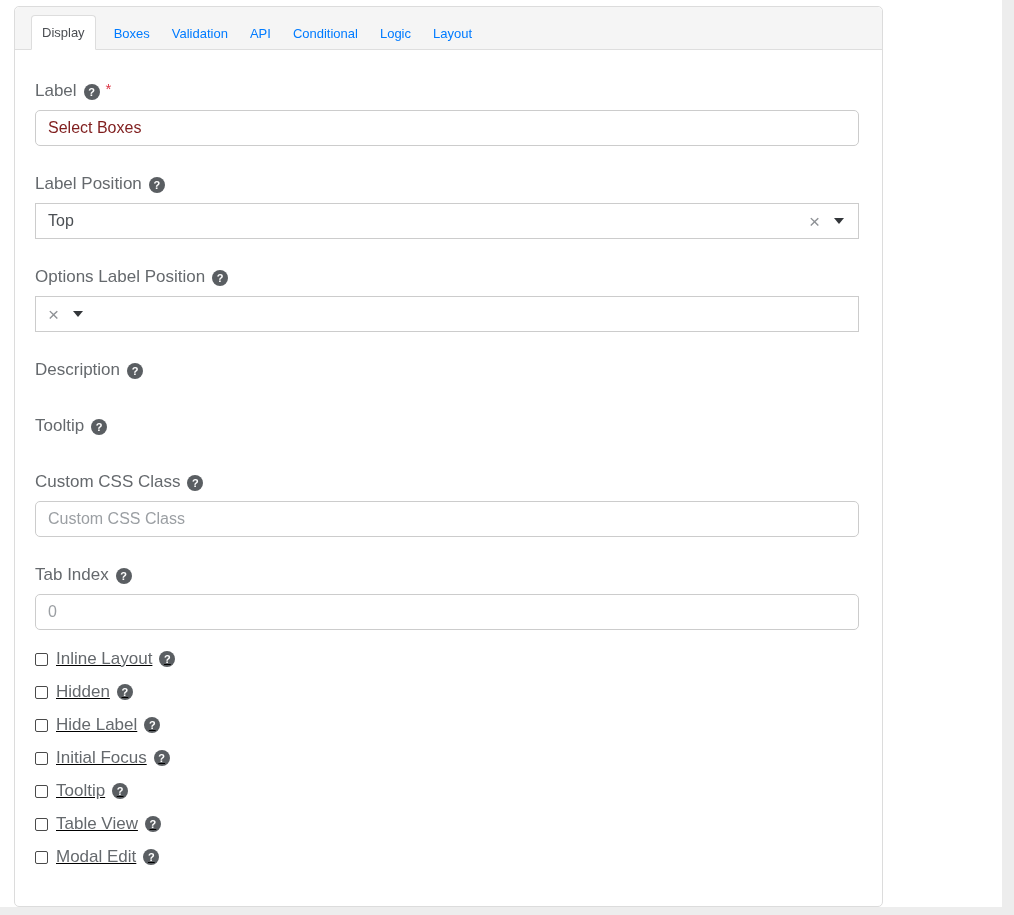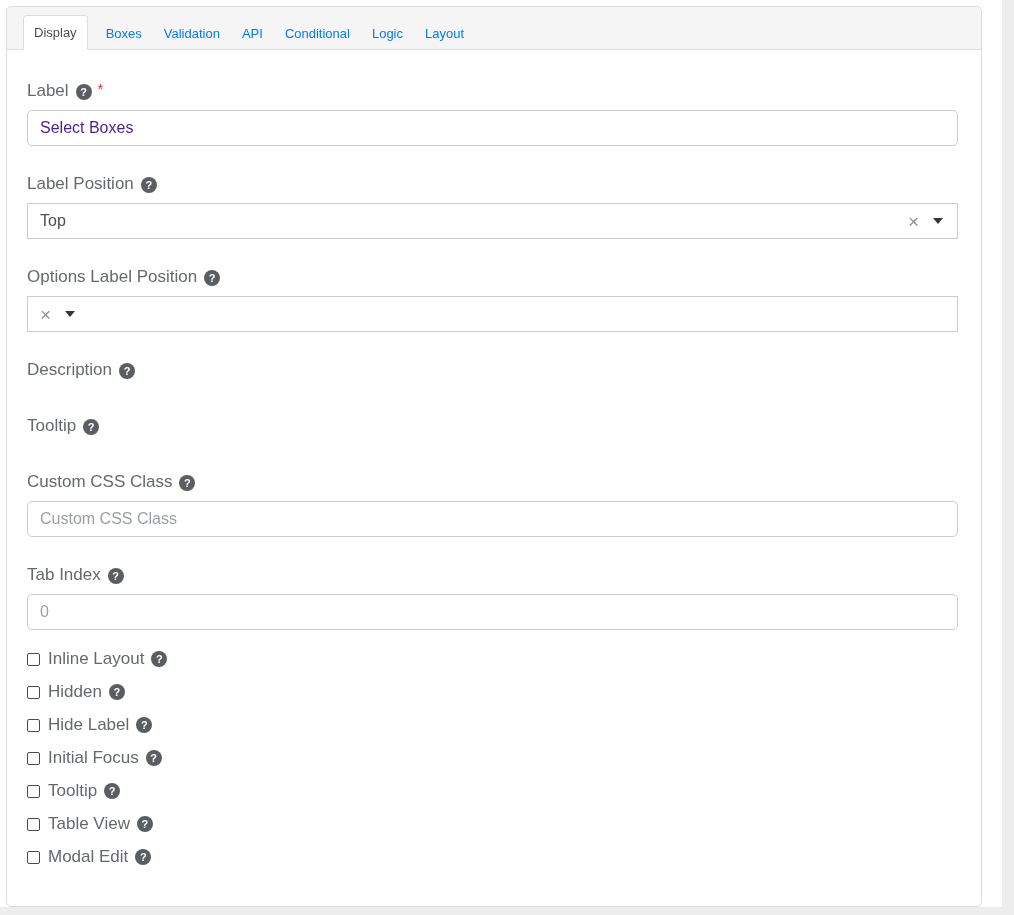--- a/index.html
+++ b/index.html
@@ -9,22 +9,22 @@
     font-family:"Liberation Sans", sans-serif;
     position:relative;
     overflow:hidden;
   }
   .page-white {
     position:absolute; left:0; top:0;
     width:1002px; height:907px;
     background:#ffffff;
   }
   .card {
-    position:absolute; left:6px; top:6px;
-    width:976px; height:901px;
+    position:absolute; left:14px; top:6px;
+    width:869px; height:901px;
     box-sizing:border-box;
     background:#ffffff;
     border:1px solid #dcdcdc;
     border-radius:5px;
   }
   .card-header {
     background:#f5f5f5;
     border-bottom:1px solid #dedede;
     border-radius:5px 5px 0 0;
     height:43px;
@@ -97,21 +97,21 @@
   }
   .text-input {
     display:block;
     width:100%;
     height:36px;
     box-sizing:border-box;
     border:1px solid #cccccc;
     border-radius:5px;
     padding:0 12px;
     font-size:16px;
-    color:#4c1d95;
+    color:#7f1d1d;
     background:#ffffff;
     font-family:inherit;
     outline:none;
   }
   .text-input::placeholder { color:#9b9fa3; opacity:1; }
 
   .select-box {
     height:36px;
     box-sizing:border-box;
     border:1px solid #cccccc;
@@ -137,20 +137,21 @@
     border-top:6px solid #33363a;
     cursor:pointer;
   }
 
   .check-row {
     display:flex;
     align-items:flex-start;
     gap:8px;
     margin-bottom:13px;
     line-height:20px;
+    text-decoration:underline;
   }
   .checkbox {
     appearance:none;
     -webkit-appearance:none;
     width:13px; height:13px;
     box-sizing:border-box;
     border:1px solid #4a4a4a;
     border-radius:2px;
     background:#ffffff;
     margin:4px 0 0 0;

